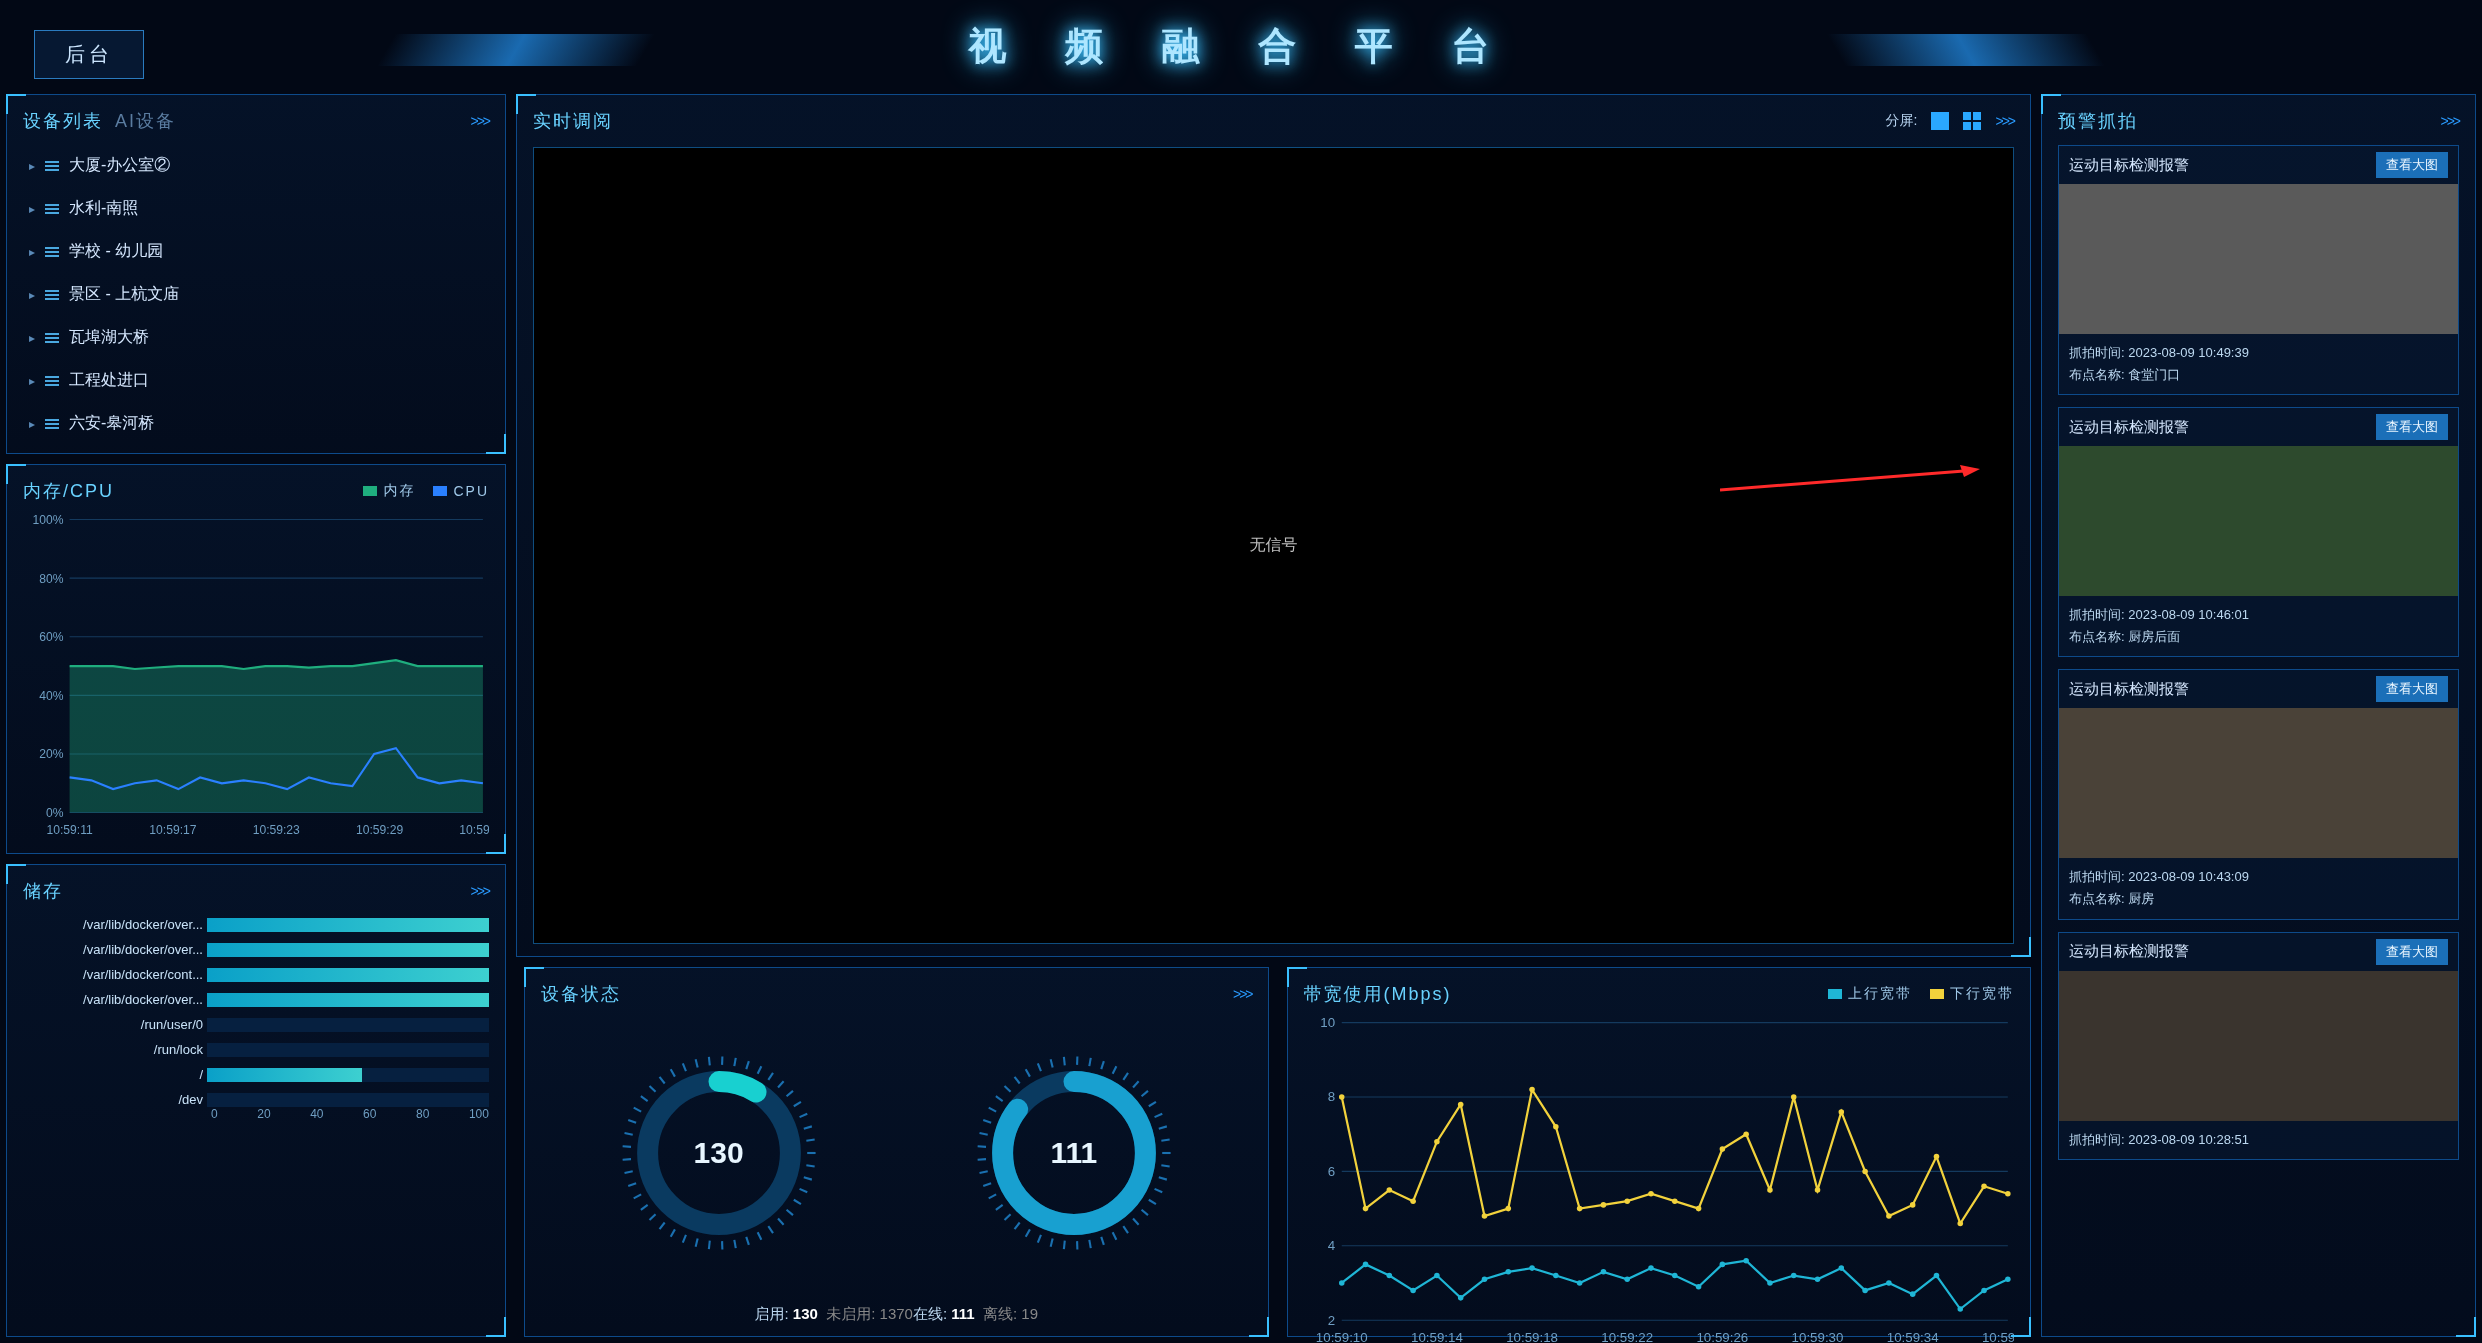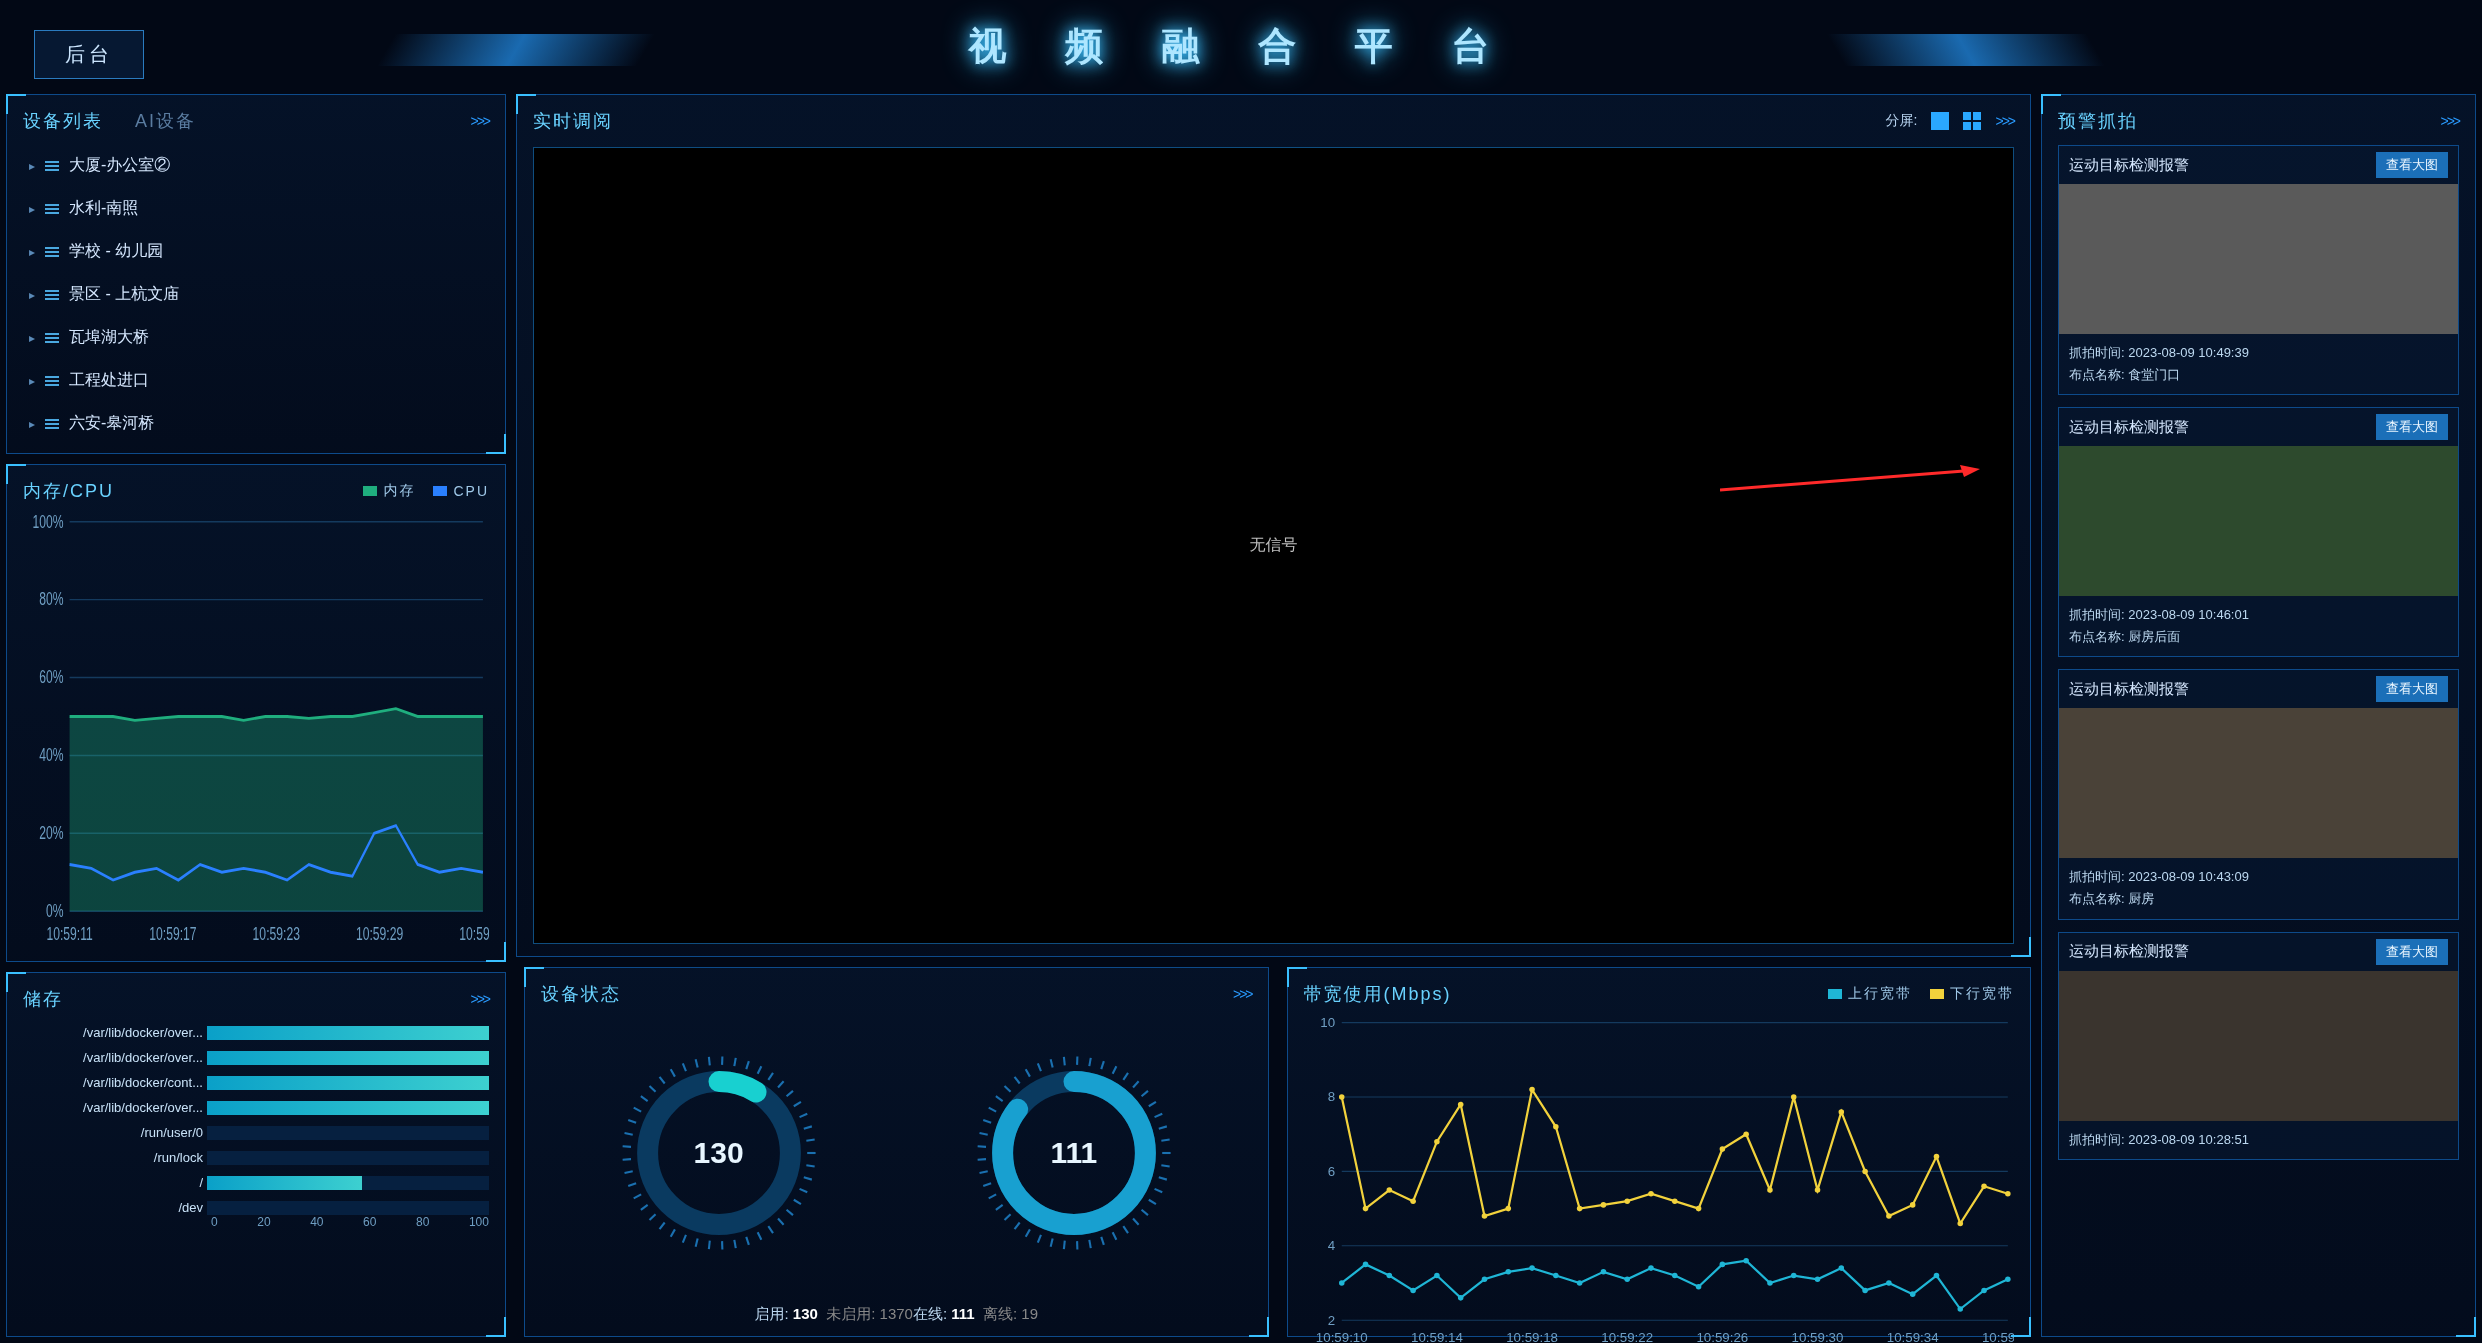--- a/index.html
+++ b/index.html
@@ -38,21 +38,21 @@
 .panel {
   border: 1px solid #0d4a8a; background: linear-gradient(180deg, rgba(8,30,62,.45), rgba(4,15,35,.55));
   position: relative; padding: 14px 16px 12px; display: flex; flex-direction: column;
 }
 .panel::before, .panel::after { content: ""; position: absolute; width: 18px; height: 18px; border: 2px solid #3ac0ff; }
 .panel::before { top: -1px; left: -1px; border-right: none; border-bottom: none; }
 .panel::after  { bottom: -1px; right: -1px; border-left: none; border-top: none; }
 .panel-title { font-size: 18px; color: #69d2ff; letter-spacing: 2px; display: flex; align-items: center; gap: 16px; }
 .panel-title .more { margin-left: auto; color: #2a9bff; letter-spacing: -2px; font-size: 14px; cursor: pointer; }
 
-.device-tabs { display: flex; gap: 32px; }
+.device-tabs { display: flex; gap: 12px; }
 .device-tabs span { cursor: pointer; }
 .device-tabs .inactive { color: #5a7ca0; }
 .device-list { margin-top: 14px; display: flex; flex-direction: column; gap: 6px; overflow: auto; }
 .device-item { display: flex; align-items: center; gap: 10px; padding: 8px 6px; font-size: 16px; color: #d6e8ff; cursor: pointer; }
 .device-item .arrow { color: #5a8ab8; font-size: 12px; }
 .device-item .bars { display: flex; flex-direction: column; gap: 2px; }
 .device-item .bars i { width: 14px; height: 2px; background: #4aa8e0; display: block; }
 
 .legend { display: flex; gap: 18px; margin-left: auto; font-size: 14px; }
 .legend span { display: flex; align-items: center; gap: 6px; color: #9fc8e8; }
@@ -182,21 +182,21 @@
     <span class="bars">
                 <i></i>
                 <i></i>
                 <i></i>
               </span>
     <span>六安-皋河桥</span>
             </div>
           </div>
       </div>
 
-      <div class="panel" style="height:498px">
+      <div class="panel" style="height:390px">
         <div class="panel-title">
           <span>内存/CPU</span>
           <span class="legend">
             <span>
                 <i style="background:#1fae7e"></i>
                 <span>内存</span>
               </span>
             <span>
                 <i style="background:#2a80ff"></i>
                 <span>CPU</span>

